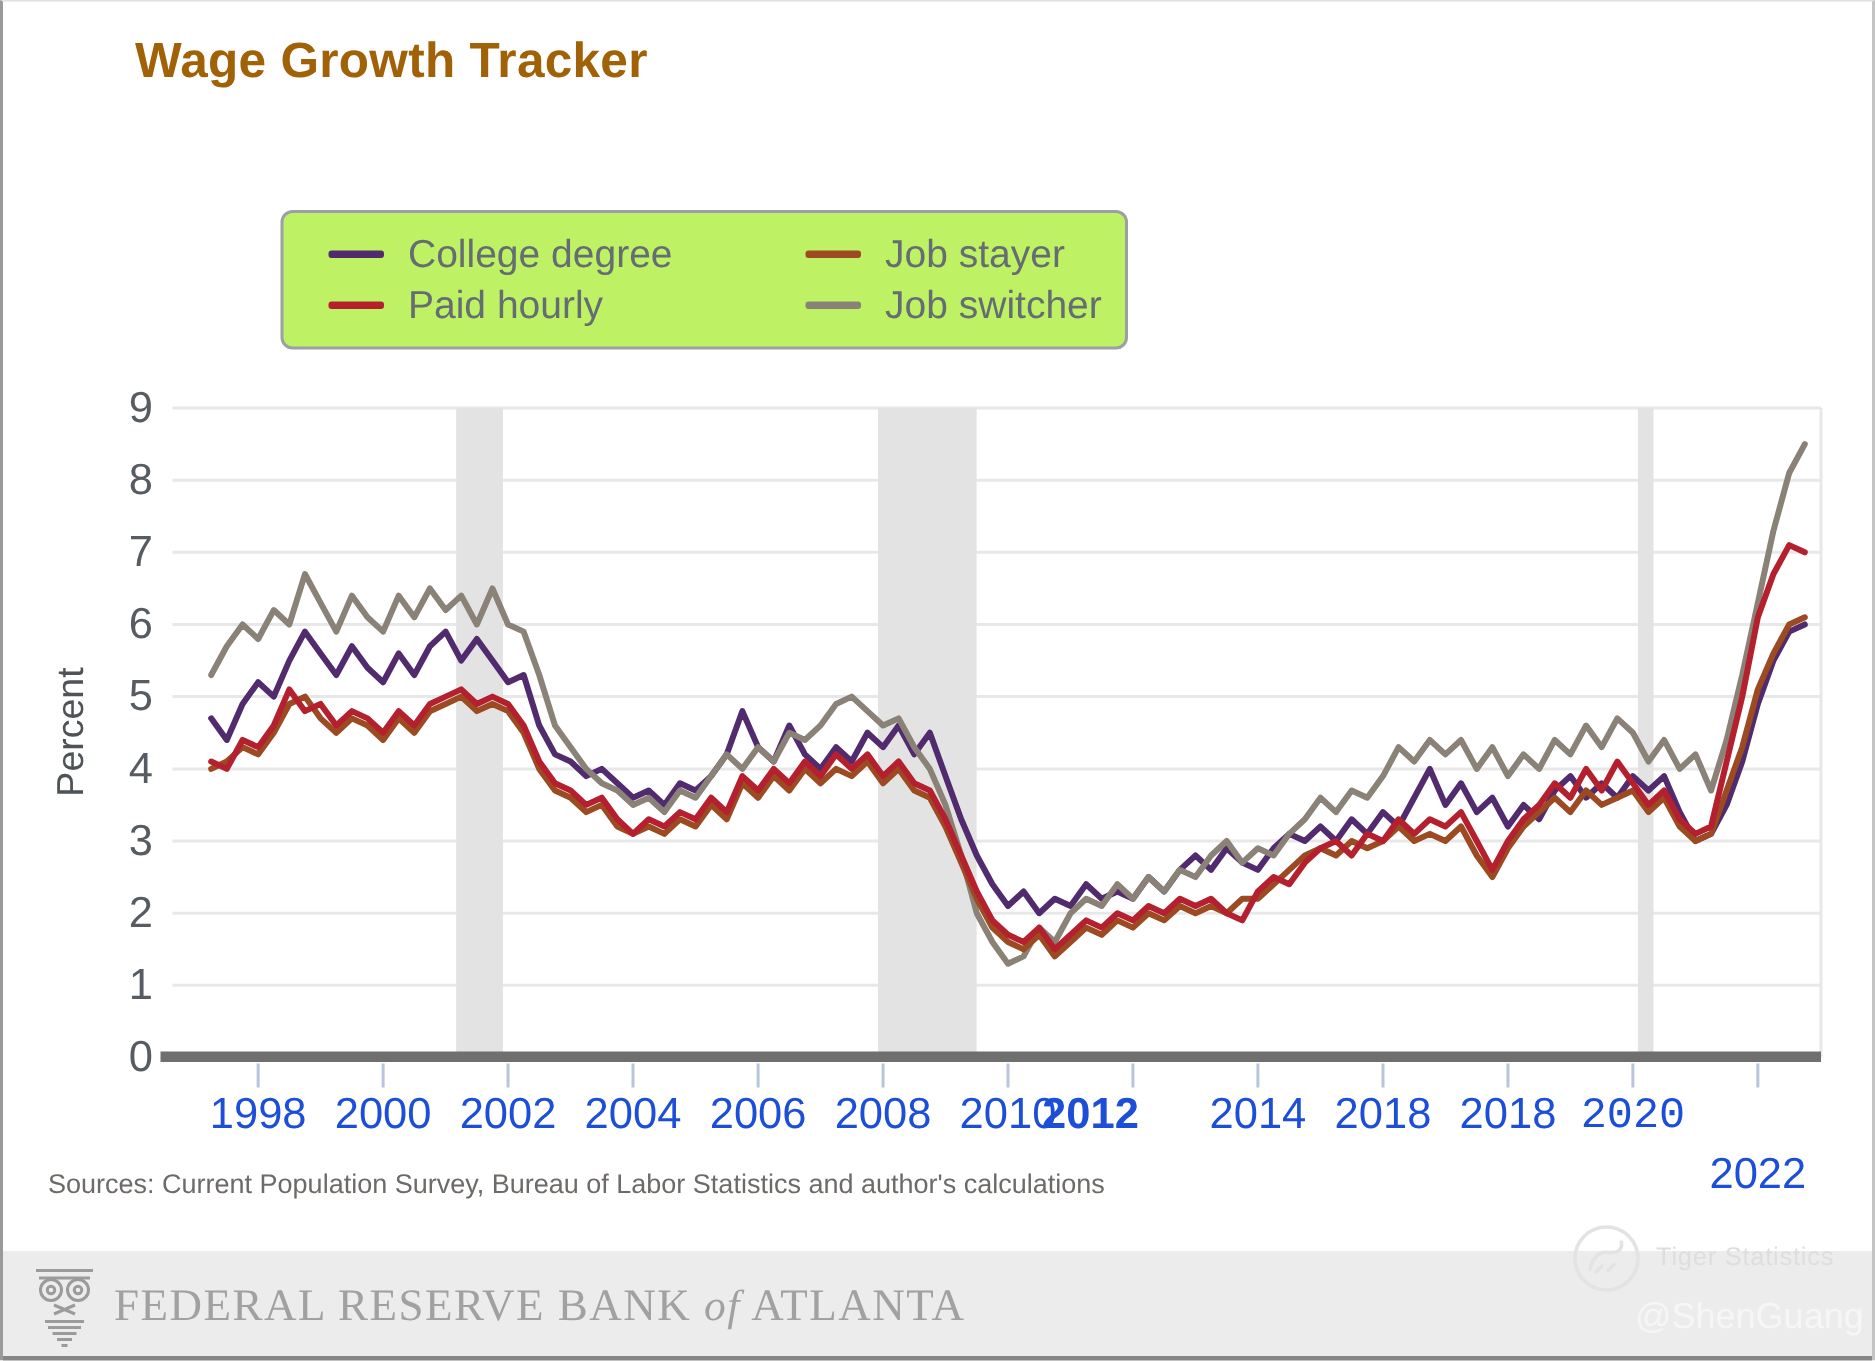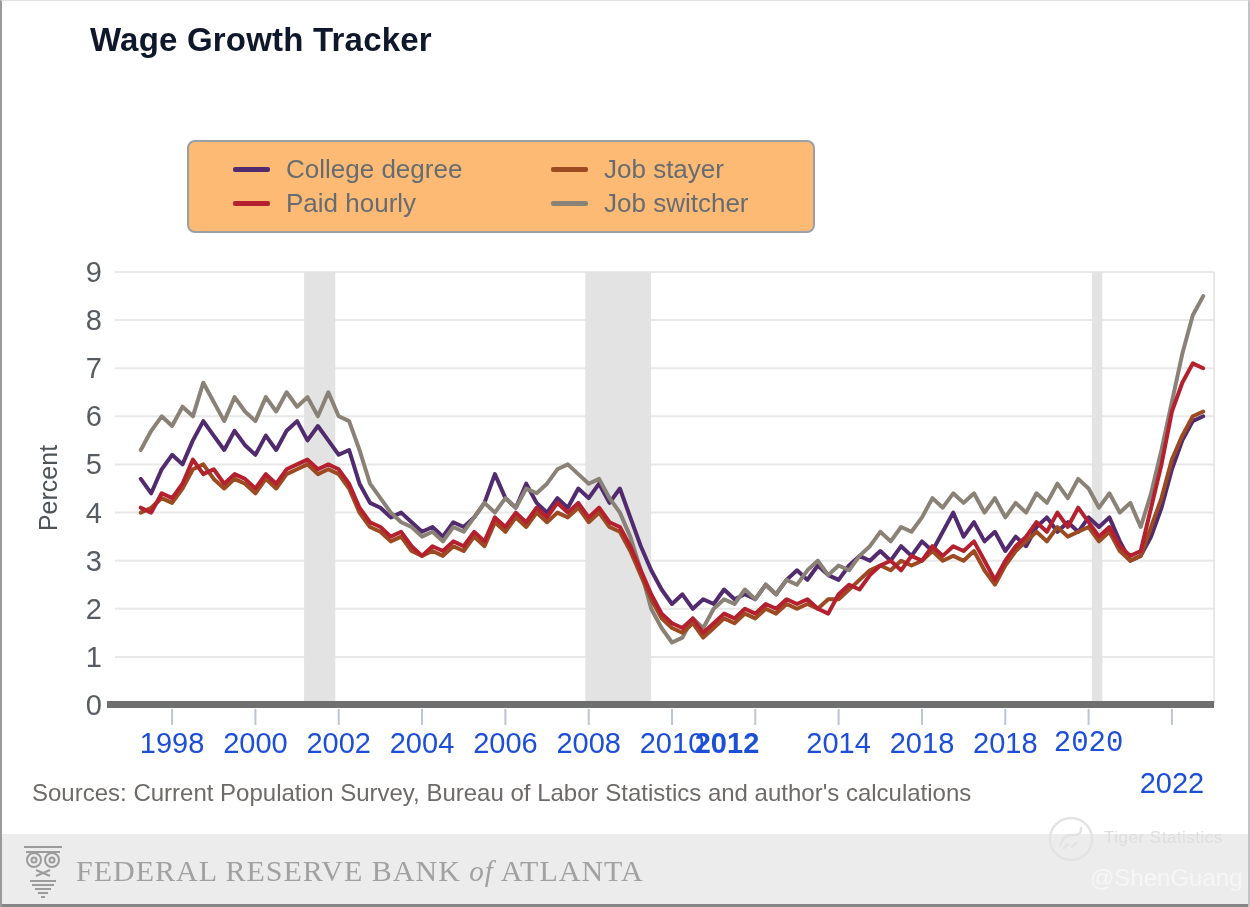--- a/index.html
+++ b/index.html
@@ -1,33 +1,33 @@
 <!DOCTYPE html>
 <html><head>
 <meta charset="utf-8">
 <style>
   html,body{margin:0;padding:0;background:#fff;}
   body{width:1250px;height:907px;overflow:hidden;font-family:"Liberation Sans",sans-serif;}
   #page{position:relative;width:1250px;height:907px;background:#ffffff;box-sizing:border-box;
         border-left:2px solid #9a9a9a;border-top:1px solid #e0e0e0;border-right:2px solid #c4c4c4;}
-  .title{position:absolute;left:88px;top:20px;font-size:33px;font-weight:700;color:#0f172a;letter-spacing:.2px;}
+  .title{position:absolute;left:88px;top:20px;font-size:33px;font-weight:700;color:#a16207;letter-spacing:.2px;}
   .subtitle{position:absolute;left:88px;top:77px;font-size:27px;font-weight:400;color:#6f6f6f;}
-  #legend{position:absolute;left:185px;top:139px;width:628px;height:93px;box-sizing:border-box;
-          border:2px solid #9aa0a6;border-radius:8px;background:#fdba74;
+  #legend{position:absolute;left:185px;top:139px;width:565px;height:93px;box-sizing:border-box;
+          border:2px solid #9aa0a6;border-radius:8px;background:#bef264;
           display:grid;grid-auto-flow:column;grid-template-rows:repeat(2,1fr);grid-template-columns:318px 1fr;
-          align-items:center;padding:10px 10px 10px 44px;}
+          align-items:center;padding:10px 10px 10px 30px;}
   .legend-item{display:flex;align-items:center;}
   .legend-swatch{width:37px;height:5px;border-radius:2px;margin-right:16px;flex:0 0 auto;}
   .legend-label{font-size:26px;color:#666d72;white-space:nowrap;}
   #chart-svg{position:absolute;left:0;top:0;}
   .y-tick-label{position:absolute;left:58px;width:42px;text-align:right;font-size:29px;color:#565c61;line-height:34px;}
   .x-tick-label{position:absolute;top:726px;transform:translateX(-50%);font-size:29px;color:#1d4ed8;}
   .y-axis-title{position:absolute;left:46px;top:487px;transform:translate(-50%,-50%) rotate(-90deg);
                 font-size:25px;color:#4d5357;}
-  .sources{position:absolute;left:30px;top:778px;font-size:24px;color:#6d6a67;}
+  .sources{position:absolute;left:30px;top:778px;font-size:18px;color:#6d6a67;}
   #footer-band{position:absolute;left:0;top:833px;width:100%;height:70px;background:#ececec;}
   #bottom-strip{position:absolute;left:0;top:903px;width:100%;height:4px;background:#868686;}
   #fed-logo{position:absolute;left:20px;top:842px;display:flex;align-items:center;}
   #fed-logo-text{font-family:"Liberation Serif",serif;font-size:30px;color:#a1a1a1;letter-spacing:1px;margin-left:12px;white-space:nowrap;}
   #fed-logo-text .of{font-style:italic;text-transform:none;font-size:29px;}
   #watermark-circle{position:absolute;left:1044px;top:813px;}
   .wm-community{position:absolute;left:1102px;top:827px;font-size:17px;color:#dedede;letter-spacing:.5px;}
   .wm-handle{position:absolute;left:1088px;top:863px;width:140px;text-align:right;font-size:24px;color:#f6f6f6;}
 </style>
 </head>

